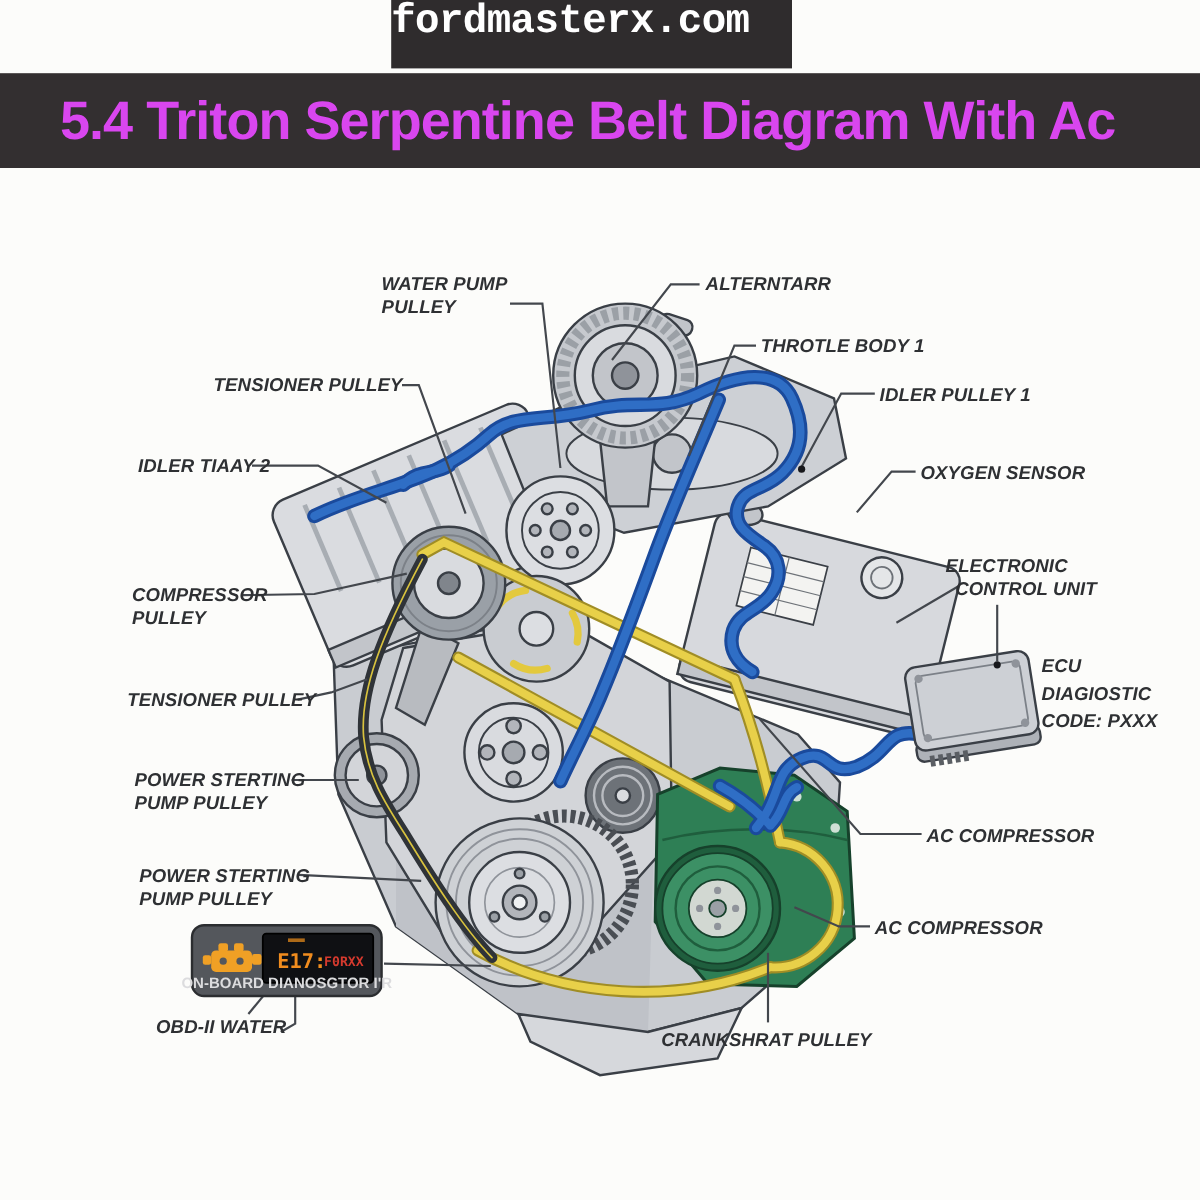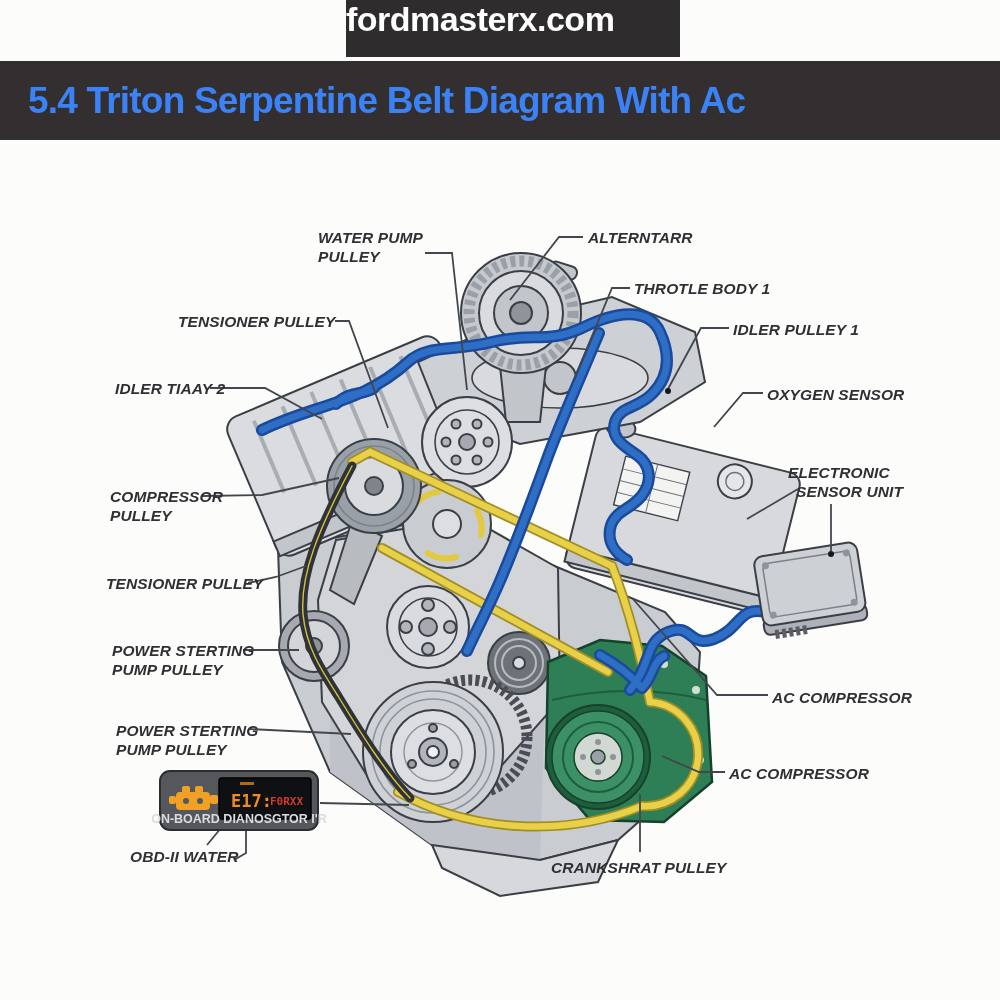--- a/index.html
+++ b/index.html
@@ -1,23 +1,23 @@
 <!DOCTYPE html>
 <html><head>
 <meta charset="utf-8">
 <style>
   html,body{margin:0;padding:0;background:#ffffff;}
   #stage{position:relative;width:1000px;height:1000px;background:#fcfcfa;overflow:hidden;
          font-family:"Liberation Sans",sans-serif;}
-  .banner-top{position:absolute;left:346px;top:0;width:334px;height:57px;background:#2f2c2d;
-onclick=""   display:flex;align-items:center;justify-content:center;}
+  .banner-top{position:absolute;left:326px;top:0;width:334px;height:57px;background:#2f2c2d;
+onclick=""   display:flex;align-items:center;justify-content:center;font-family:Liberation Mono, monospace;}
   .banner-top span{color:#fff;font-size:34px;font-weight:700;letter-spacing:-.5px;}
   .title-bar{position:absolute;left:0;top:61px;width:1000px;height:79px;background:#332f30;
              display:flex;align-items:center;}
-  .title-bar span{color:#3b82f6;font-size:37px;font-weight:800;letter-spacing:-.8px;padding-left:28px;}
+  .title-bar span{color:#d946ef;font-size:45px;font-weight:800;letter-spacing:-.8px;padding-left:50px;}
   svg.diagram{position:absolute;left:0;top:0;}
   .label{position:absolute;font-size:15.5px;font-weight:700;color:#2e3033;line-height:19px;
          white-space:nowrap;letter-spacing:.1px;font-style:italic;}
   .label span{display:block;}
 </style>
 </head>
 <body>
 
 <div id="stage">
 
@@ -283,29 +283,34 @@
     <span>OXYGEN SENSOR</span>
   </div>
   <div class="label" style="left:178px;top:312px">
     <span>TENSIONER PULLEY</span>
   </div>
   <div class="label" style="left:115px;top:379px">
     <span>IDLER TIAAY 2</span>
   </div>
   <div class="label" style="left:788px;top:463px">
     <span>ELECTRONIC</span>
-    <span style="margin-left:8px">SENSOR UNIT</span>
+    <span style="margin-left:8px">CONTROL UNIT</span>
   </div>
   <div class="label" style="left:110px;top:487px">
     <span>COMPRESSOR</span>
     <span>PULLEY</span>
   </div>
   <div class="label" style="left:106px;top:574px">
     <span>TENSIONER PULLEY</span>
   </div>
+  <div class="label" style="left:868px;top:544px;line-height:23px">
+    <span>ECU</span>
+    <span>DIAGIOSTIC</span>
+    <span>CODE: PXXX</span>
+  </div>
   <div class="label" style="left:112px;top:641px">
     <span>POWER STERTING</span>
     <span>PUMP PULLEY</span>
   </div>
   <div class="label" style="left:116px;top:721px">
     <span>POWER STERTING</span>
     <span>PUMP PULLEY</span>
   </div>
   <div class="label" style="left:772px;top:688px">
     <span>AC COMPRESSOR</span>

